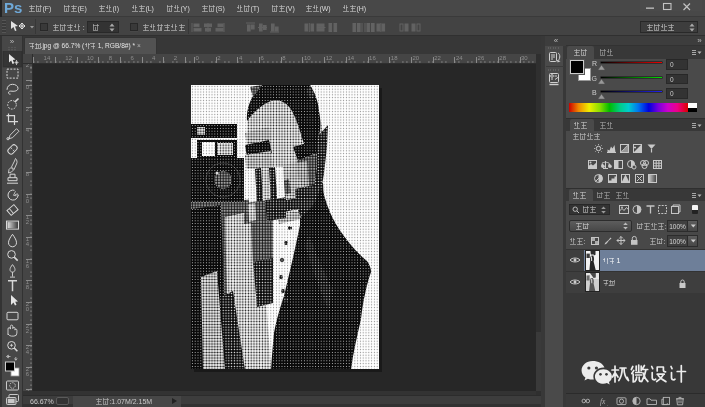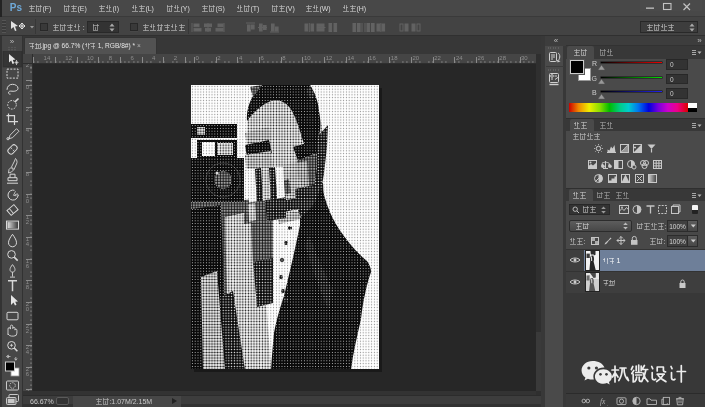--- a/index.html
+++ b/index.html
@@ -38,21 +38,21 @@
 #statusbar{left:23px;top:395px;width:518px;height:9px;background:#3d3d3d;border-top:1px solid #2c2c2c}
 #dockstrip{left:541px;top:36px;width:25px;height:371px;background:#383838}
 #dockinner{left:545px;top:46px;width:17.5px;height:361px;background:#4a4a4a}
 #panels{left:566px;top:36px;width:139px;height:371px;background:#3f3f3f}
 .darkbox{background:#333;border:1px solid #292929;border-top-color:#272727}
 </style></head>
 <body>
 <div id="st">
 <div class="ab" id="menubar"></div>
 <div class="ab" style="left:0px;top:0px;width:2px;height:407px;background:#232323"></div>
-<div class="ab" style="left:4px;top:1px;width:18px;height:14px;color:#6fa9d8;font-size:10px;line-height:14px;text-align:right;font-weight:bold">Ps</div>
+<div class="ab" style="left:4px;top:1px;width:18px;height:14px;color:#6fa9d8;font-size:15px;line-height:14px;text-align:left;font-weight:bold">Ps</div>
 <div class="ab t7" style="left:28px;top:5px;color:#dadada">
 <span class="ab" style="left:0px"><i class="c"></i><i class="d"></i>(F)</span>
 <span class="ab" style="left:35px"><i class="d"></i><i class="c"></i>(E)</span>
 <span class="ab" style="left:70px"><i class="c"></i><i class="e"></i>(I)</span>
 <span class="ab" style="left:103px"><i class="e"></i><i class="c"></i>(L)</span>
 <span class="ab" style="left:138px"><i class="d"></i><i class="e"></i>(Y)</span>
 <span class="ab" style="left:173px"><i class="c"></i><i class="d"></i>(S)</span>
 <span class="ab" style="left:208px"><i class="e"></i><i class="d"></i>(T)</span>
 <span class="ab" style="left:243px"><i class="d"></i><i class="c"></i>(V)</span>
 <span class="ab" style="left:277px"><i class="c"></i><i class="e"></i>(W)</span>

